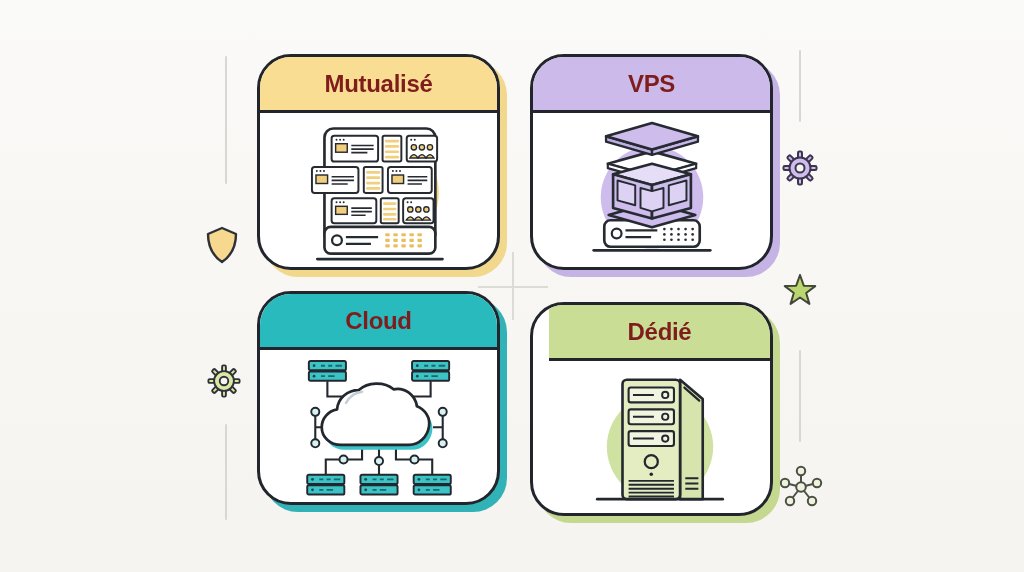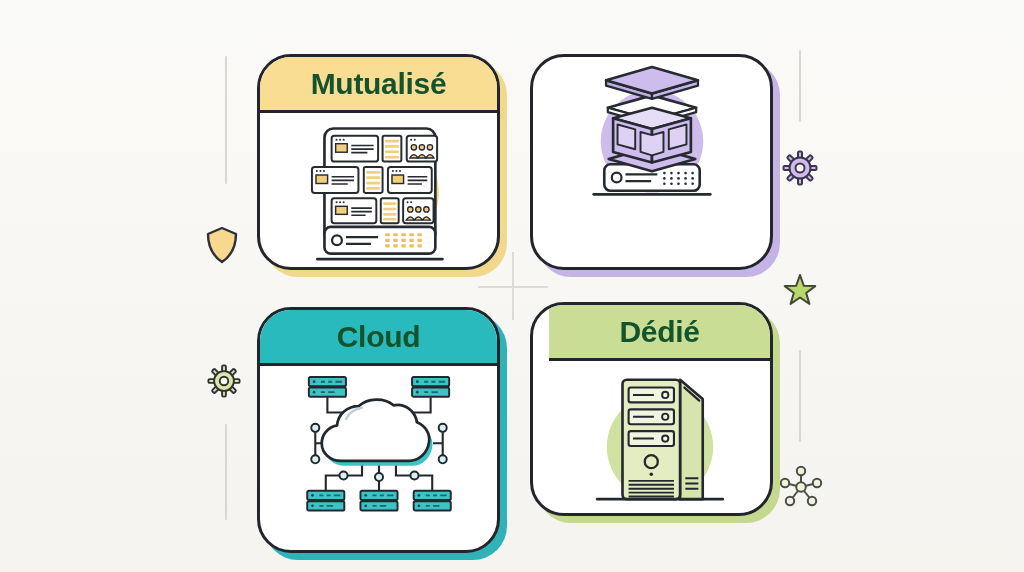--- a/index.html
+++ b/index.html
@@ -24,29 +24,29 @@
     overflow:hidden;
     box-sizing:border-box;
   }
   .card-header{
     height:53px;
     background:var(--header-bg,#eee);
     border-bottom:3px solid #22262c;
     display:flex;align-items:center;justify-content:center;
   }
   .card-title{
-    margin:0;font-size:30px;font-weight:700;color:#14532d;letter-spacing:-.3px;
+    margin:0;font-size:24px;font-weight:700;color:#7f1d1d;letter-spacing:-.3px;
   }
   .card-body{
     height:157px;display:flex;align-items:center;justify-content:center;
   }
   .card-body svg{display:block;}
   #card-mutualise{left:257px;top:54px;}
   #card-vps{left:530px;top:54px;}
-  #card-cloud{left:257px;top:307px;height:246px;}
+  #card-cloud{left:257px;top:291px;height:214px;}
   #card-dedie{left:530px;top:302px;height:214px;padding-left:16px;}
   #card-cloud .card-body,#card-dedie .card-body{height:155px;}
   
   .vline{position:absolute;width:2px;background:#d8d7d2;border-radius:1px;}
   #line-left-top{left:225px;top:56px;height:128px;}
   #line-left-bottom{left:225px;top:424px;height:96px;}
   #line-right-top{left:799px;top:50px;height:72px;}
   #line-right-bottom{left:799px;top:350px;height:92px;}
   .cross-h{position:absolute;left:478px;top:286px;width:70px;height:2px;background:#dcdbd6;}
   .cross-v{position:absolute;left:512px;top:252px;width:2px;height:68px;background:#dcdbd6;}
@@ -274,20 +274,23 @@
             <rect x="130" y="143.4" width="5" height="3.6" rx="1"></rect>
             <rect x="139" y="143.4" width="5" height="3.6" rx="1"></rect>
             <rect x="148" y="143.4" width="5" height="3.6" rx="1"></rect>
         </g>
         <line x1="36" y1="160" x2="176" y2="160" stroke="#262a31" stroke-width="3" stroke-linecap="round"></line>
       </svg>
     </div>
   </section>
 
   <section class="card" id="card-vps" style="--shadow-color: #c5b3e6;">
+    <header class="card-header" style="--header-bg: #cbbaea;">
+      <h2 class="card-title">VPS</h2>
+    </header>
     <div class="card-body">
       <svg width="196" height="152" viewBox="0 0 200 172">
         <circle cx="100" cy="92" r="58" fill="#cdbcec"></circle>
 
         <rect x="46" y="118" width="108" height="30" rx="7" fill="#fff" stroke="#262a31" stroke-width="3"></rect>
         <circle cx="60" cy="133" r="5.5" fill="#fff" stroke="#262a31" stroke-width="2.5"></circle>
         <line x1="70" y1="129.5" x2="106" y2="129.5" stroke="#262a31" stroke-width="2.5"></line>
         <line x1="70" y1="137" x2="99" y2="137" stroke="#262a31" stroke-width="2.5"></line>
         <g fill="#2b2f36">
           <circle cx="114" cy="128" r="1.5"></circle>

